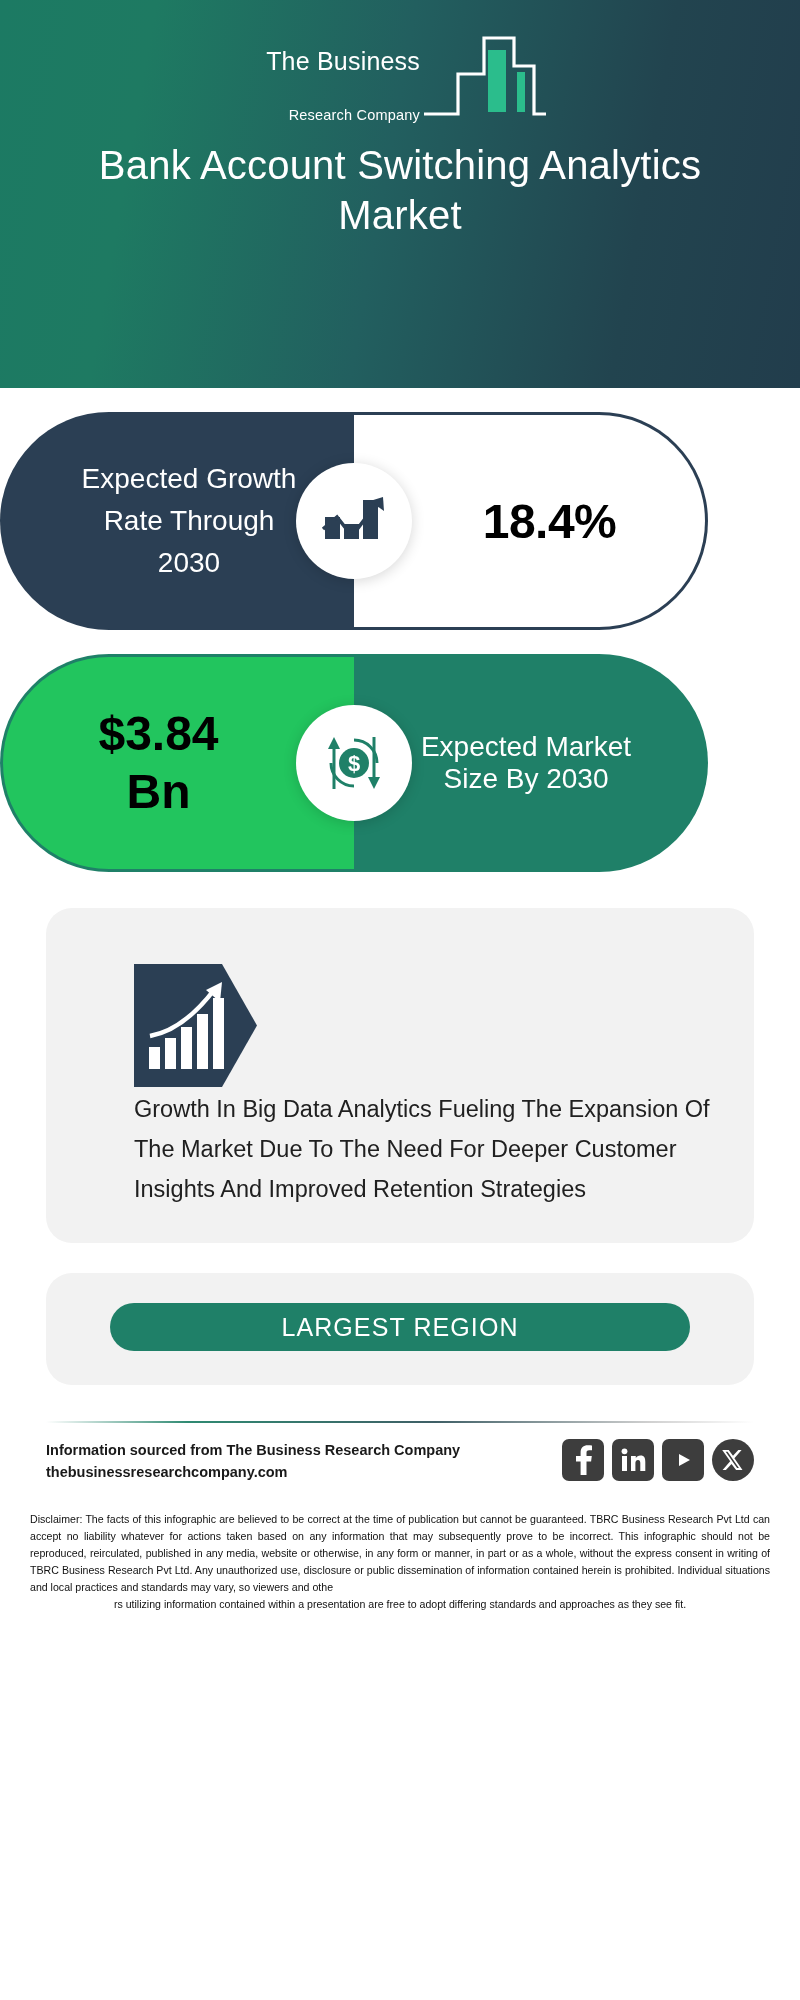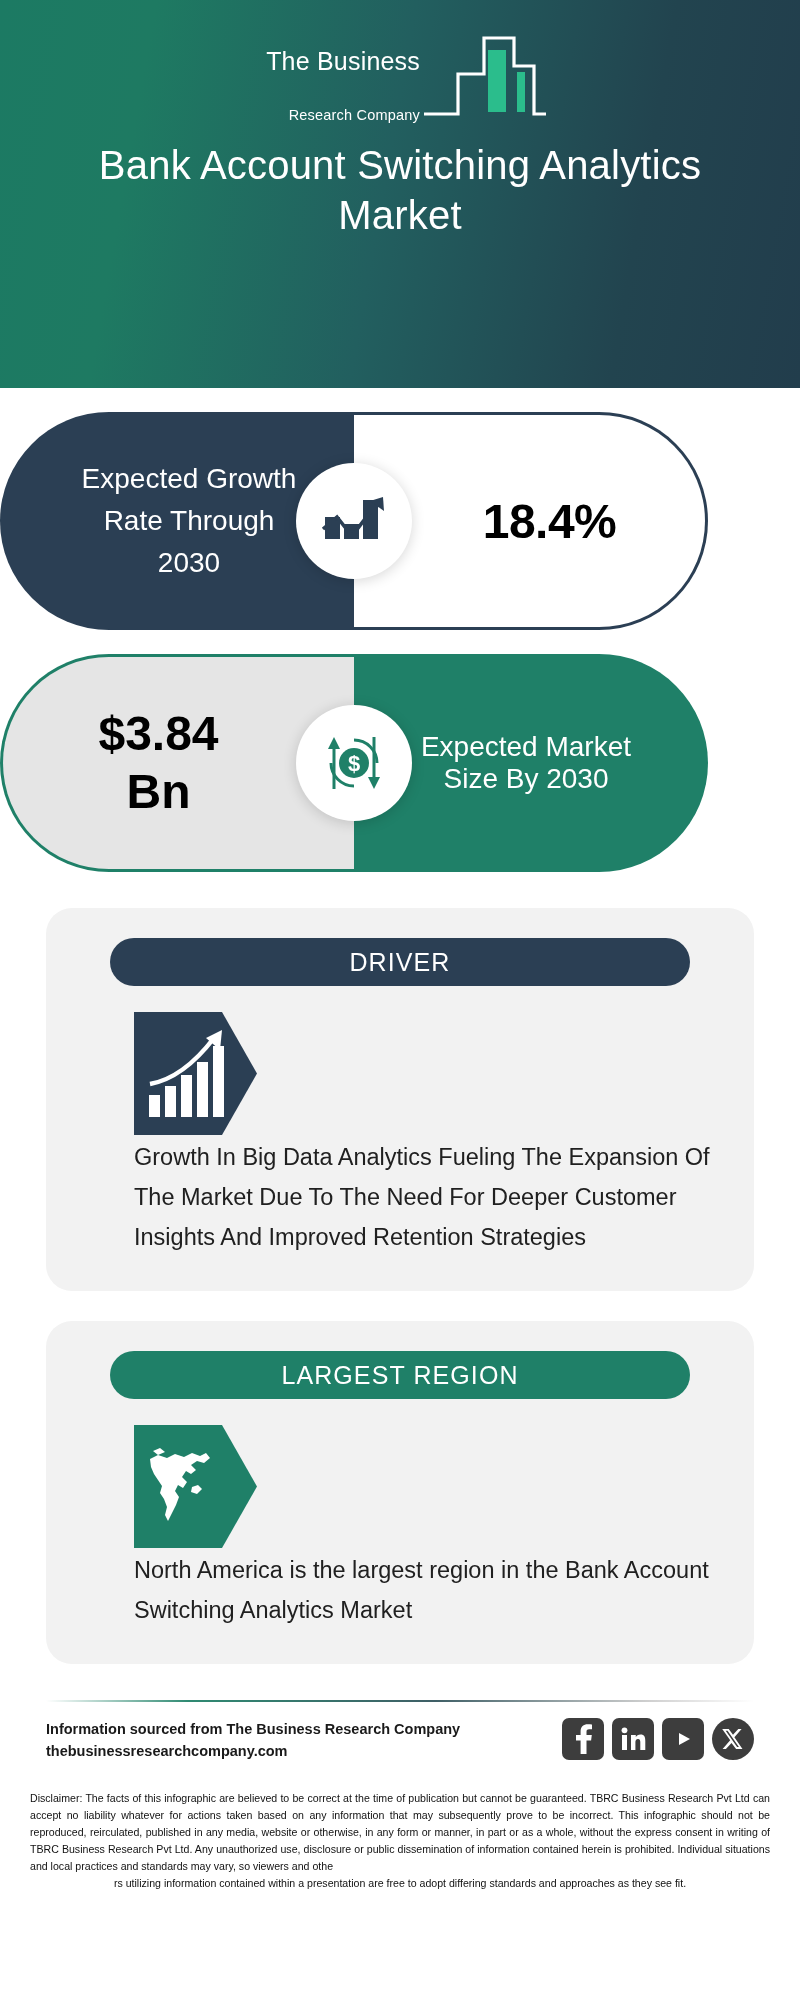--- a/index.html
+++ b/index.html
@@ -78,21 +78,21 @@
   }
   .c1-right-txt {
     color:#000000; font-size:48px; font-weight:bold; letter-spacing:-.5px;
     padding-left:40px;
   }
 
   
   .c2-left {
     position:absolute; left:0; top:0;
     width:354px; height:218px;
-    background:#e5e5e5;
+    background:#22c55e;
     border-top:3px solid #1f8068;
     border-bottom:3px solid #1f8068;
     border-left:3px solid #1f8068;
     border-radius:109px 0 0 109px;
     display:flex; align-items:center; justify-content:center;
   }
   .c2-left-txt {
     color:#000000; font-size:48px; font-weight:bold; line-height:58px;
     text-align:center; padding-right:40px;
   }
@@ -253,23 +253,20 @@
         <polygon points="14,8 20,20 8,20" fill="#1f8068"></polygon>
         <path d="M54 8 L54 52" fill="none" stroke="#1f8068" stroke-width="3"></path>
         <polygon points="54,60 48,48 60,48" fill="#1f8068"></polygon>
       </svg>
     </div>
   </div>
 </div>
 
 <div class="spacer-36"></div>
 <div class="panel">
-  <div class="pill navy">
-    <span>DRIVER</span>
-  </div>
   <div class="panel-body">
     <div class="arrow-box">
       <svg width="123" height="123" viewBox="0 0 123 123">
         <path d="M0,0 L88,0 L123,61.5 L88,123 L0,123 Z" fill="#2b3f54"></path>
         <rect x="15" y="83" width="11" height="22" fill="#ffffff"></rect>
         <rect x="31" y="74" width="11" height="31" fill="#ffffff"></rect>
         <rect x="47" y="63" width="11" height="42" fill="#ffffff"></rect>
         <rect x="63" y="50" width="11" height="55" fill="#ffffff"></rect>
         <rect x="79" y="34" width="11" height="71" fill="#ffffff"></rect>
         <path d="M16,72 C38,68 60,52 80,26" fill="none" stroke="#ffffff" stroke-width="4.5"></path>
@@ -278,34 +275,20 @@
     </div>
     <div class="panel-text">Growth In Big Data Analytics Fueling The Expansion Of The Market Due To The Need For Deeper Customer Insights And Improved Retention Strategies</div>
   </div>
 </div>
 
 <div class="spacer-30"></div>
 <div class="panel">
   <div class="pill green">
     <span>LARGEST REGION</span>
   </div>
-  <div class="panel-body">
-    <div class="arrow-box">
-      <svg width="123" height="123" viewBox="0 0 123 123">
-        <path d="M0,0 L88,0 L123,61.5 L88,123 L0,123 Z" fill="#1f8068"></path>
-        <path fill="#ffffff" d="M16,34 L24,30 L33,33 L41,29 L50,32 L58,28 L66,31 L72,28 L76,33
-          L70,38 L63,36 L57,40 L62,45 L57,49 L52,46 L48,52 L53,57 L49,63 L44,60 L41,66
-          L45,72 L42,80 L38,88 L34,96 L31,90 L33,82 L30,74 L26,68 L28,61 L24,55 L20,49
-          L17,42 Z"></path>
-        <path fill="#ffffff" d="M58,62 L64,60 L68,64 L63,69 L57,67 Z"></path>
-        <path fill="#ffffff" d="M19,26 L26,23 L31,27 L24,30 Z"></path>
-      </svg>
-    </div>
-    <div class="panel-text">North America is the largest region in the Bank Account Switching Analytics Market</div>
-  </div>
 </div>
 
 <div class="spacer-36"></div>
 <div class="footer-divider"></div>
 
 <div class="footer-top">
   <div class="footer-src">
     <div>Information sourced from The Business Research Company</div>
     <div>thebusinessresearchcompany.com</div>
   </div>

